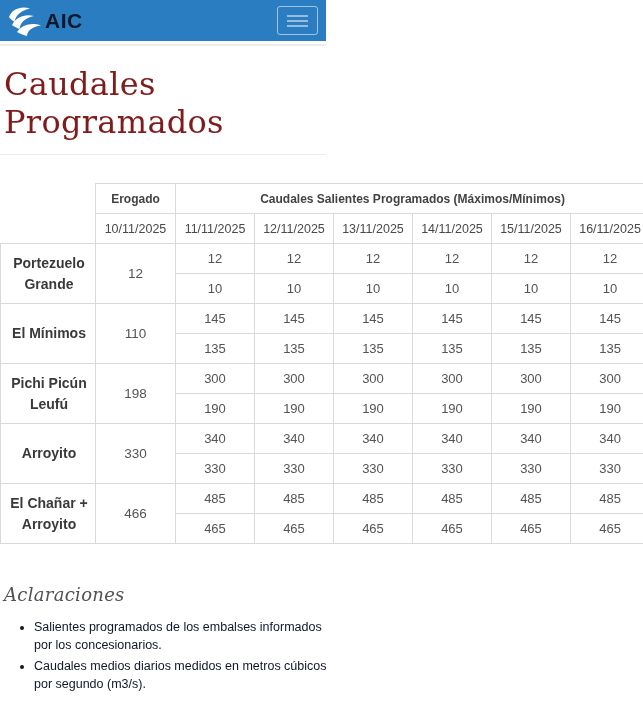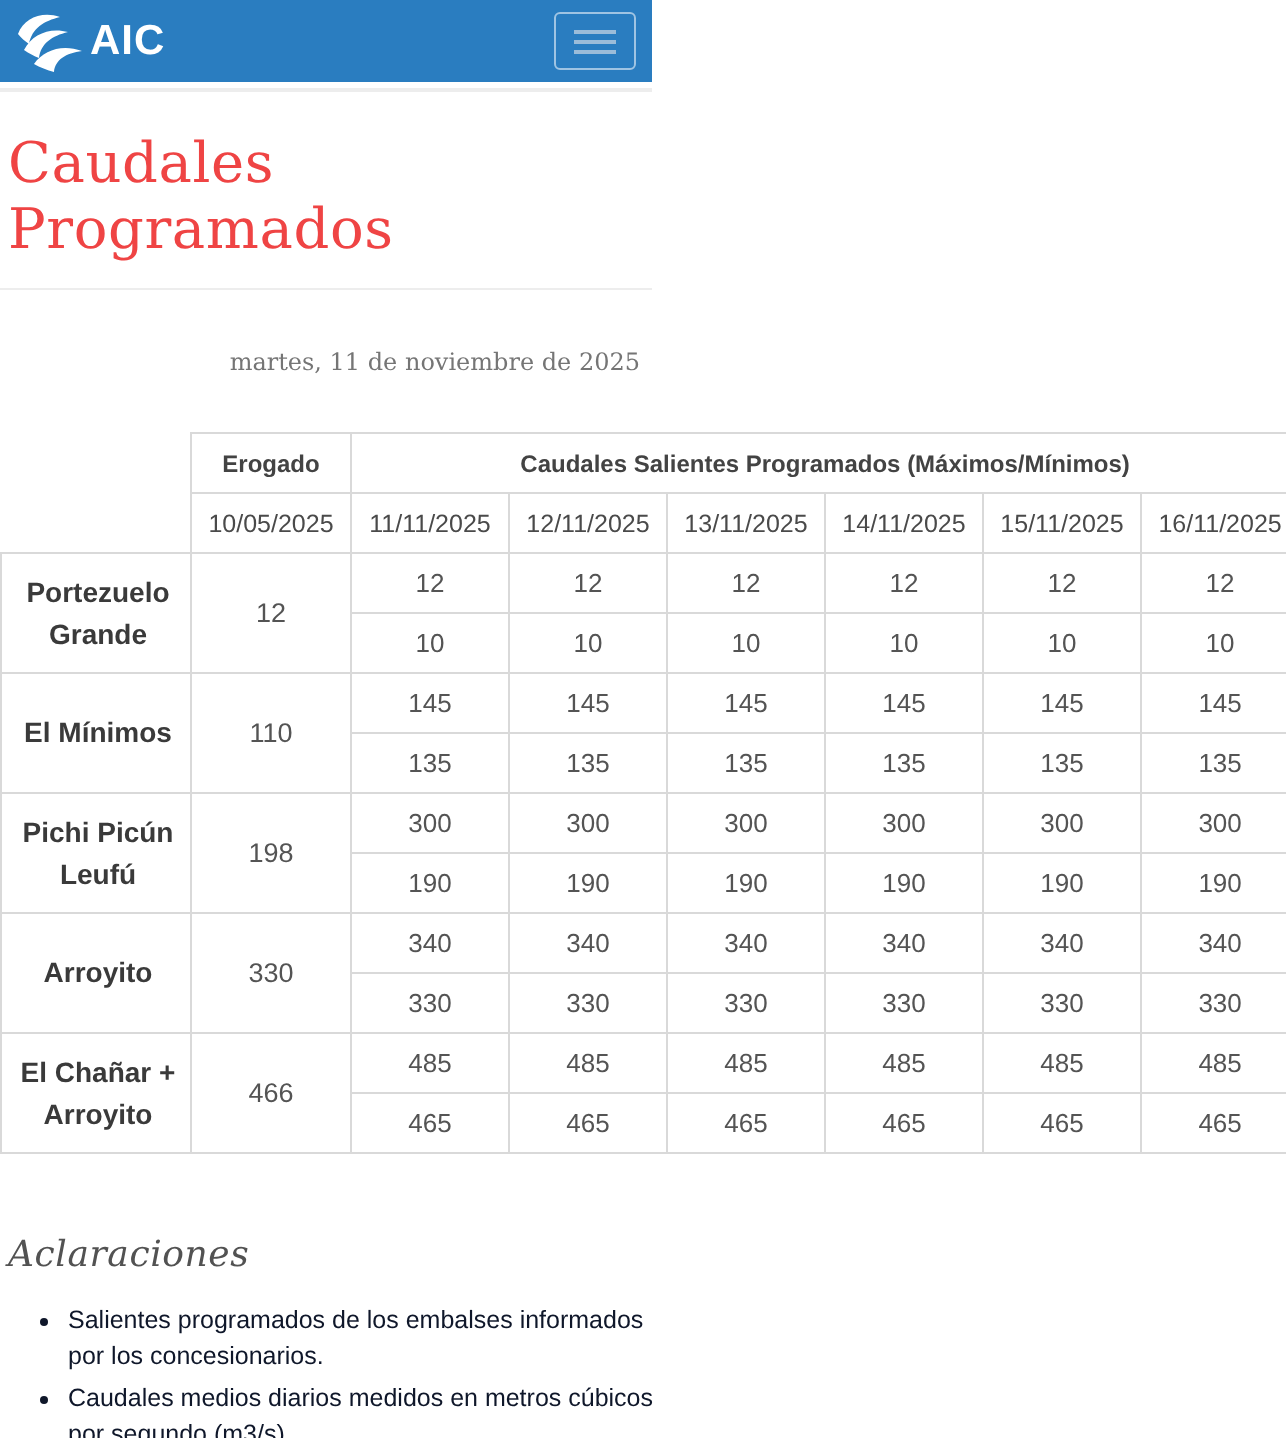--- a/index.html
+++ b/index.html
@@ -14,40 +14,40 @@
   
   .topbar {
     width: 326px; height: 41px;
     background: #2a7dc0;
     display: flex; align-items: center; justify-content: space-between;
     padding: 0 8px;
   }
   .logo { display: flex; align-items: center; gap: 1px; cursor: pointer; }
   .logo svg { display: block; }
   .logo-text {
-    color: #ffffff; font-size: 21px; font-weight: bold;
+    color: #0f172a; font-size: 21px; font-weight: bold;
     letter-spacing: 0.5px; line-height: 1;
   }
   .menu-btn {
     width: 41px; height: 29px;
     background: transparent;
     border: 1px solid rgba(255,255,255,0.55);
     border-radius: 3px;
     display: flex; flex-direction: column; justify-content: center; align-items: center;
     gap: 3px; cursor: pointer; padding: 0;
   }
   .menu-btn .bar { width: 21px; height: 2px; background: #9bbcd9; }
 
   .header-underline { width: 326px; height: 2px; background: #ededed; margin-top: 3px; }
 
   h1.title {
     font-family: "DejaVu Serif", "Liberation Serif", serif;
     font-weight: 500;
-    font-size: 28px;
-    color: #ef4444;
+    font-size: 32px;
+    color: #7f1d1d;
     letter-spacing: 0.3px;
     margin: 19px 0 0 0;
     padding: 0 0 13px 4px;
     width: 326px;
     border-bottom: 1px solid #ededed;
   }
 
   .date-line {
     font-family: "DejaVu Serif", "Liberation Serif", serif;
     font-size: 12px;
@@ -122,41 +122,40 @@
       <span class="bar"></span>
       <span class="bar"></span>
       <span class="bar"></span>
     </button>
   </header>
 
   <div class="header-underline"></div>
 
   <h1 class="title">Caudales Programados</h1>
 
-  <p class="date-line">martes, 11 de noviembre de 2025</p>
 
   <table class="flows">
     <colgroup>
       <col style="width:95px">
       <col style="width:80px">
       <col style="width:79px">
         <col style="width:79px">
         <col style="width:79px">
       <col style="width:79px">
         <col style="width:79px">
         <col style="width:79px">
     </colgroup>
     <thead>
       <tr>
         <th class="blank" rowspan="2"></th>
         <th class="group-h">Erogado</th>
         <th class="group-h" colspan="6">Caudales Salientes Programados (Máximos/Mínimos)</th>
       </tr>
       <tr class="dates-row" id="dates-row">
-        <th>10/05/2025</th>
+        <th>10/11/2025</th>
       <th>11/11/2025</th>
           <th>12/11/2025</th>
           <th>13/11/2025</th>
           <th>14/11/2025</th>
           <th>15/11/2025</th>
           <th>16/11/2025</th>
         </tr>
     </thead>
     <tbody id="table-body">
         <tr>

